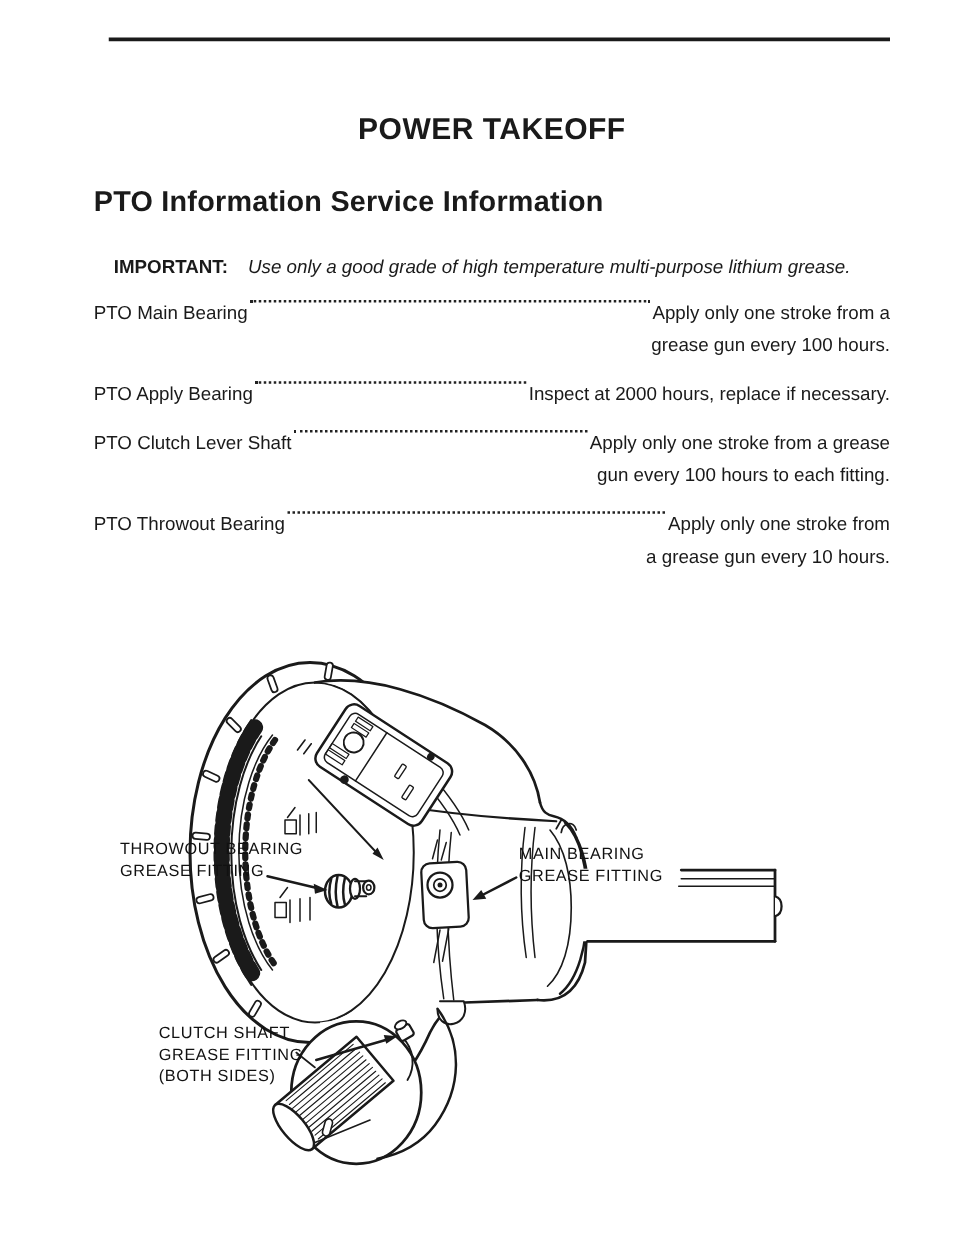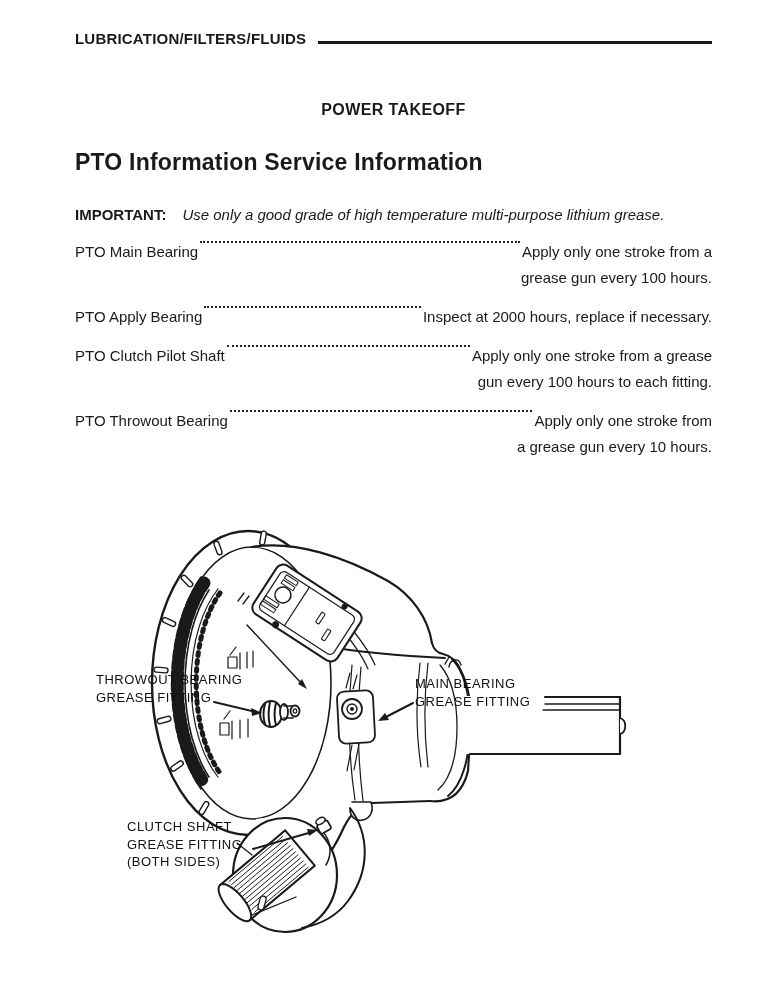--- a/index.html
+++ b/index.html
@@ -5,23 +5,23 @@
   html,body{margin:0;padding:0;background:#e8e8e8;}
   .page{
     width:772px;height:1000px;position:relative;background:#ffffff;
     color:#1a1a1a;font-family:"Liberation Sans","DejaVu Sans",sans-serif;
     margin:0 auto;overflow:hidden;
   }
   .content{padding:30px 60px 0 75px;}
   .docheader{display:flex;align-items:flex-end;}
   .docheader-title{font-weight:bold;font-size:15px;letter-spacing:.2px;white-space:nowrap;}
   .header-rule{flex:1;border-bottom:3px solid #1a1a1a;margin:0 0 3px 12px;}
-  .title{text-align:center;font-size:16px;font-weight:bold;letter-spacing:.4px;margin:54px 0 0;}
+  .title{text-align:center;font-size:24px;font-weight:bold;letter-spacing:.4px;margin:54px 0 0;}
   .section-title{font-size:23px;font-weight:bold;letter-spacing:.2px;margin:30px 0 0;}
-  .important{margin:26px 0 0;font-size:15px;line-height:25px;}
+  .important{margin:26px 16px 0;font-size:15px;line-height:25px;}
   .imp-label{font-weight:bold;font-style:normal;padding-right:16px;}
   .imp-text{font-style:italic;}
   .svc-list{margin-top:14px;font-size:15px;}
   .svc{margin-bottom:18px;}
   .svc-row1{display:flex;align-items:flex-start;line-height:21px;}
   .svc-name{white-space:nowrap;}
   .svc-leader{flex:1;border-bottom:2.2px dotted #222;margin:0 2px 4px 2px;min-width:18px;}
   .svc-desc1{white-space:nowrap;}
   .svc-row2{text-align:right;line-height:21px;margin-top:5px;}
   .svc-row2:empty{display:none;}
@@ -35,21 +35,20 @@
   .lbl-main{left:415px;top:162px;}
   .lbl-clutch{left:127px;top:305px;}
 </style>
 </head>
 <body>
 
 <div class="page">
   <div class="content">
 
     <div class="docheader">
-      <span class="docheader-title">LUBRICATION/FILTERS/FLUIDS</span>
       <span class="header-rule"></span>
     </div>
 
     <div class="title">POWER TAKEOFF</div>
 
     <div class="section-title">PTO Information Service Information</div>
 
     <p class="important"><span class="imp-label">IMPORTANT:</span><span class="imp-text">Use only a good grade of high temperature multi-purpose lithium grease.</span></p>
 
     <div class="svc-list">
@@ -67,21 +66,21 @@
         <div class="svc-row1">
           <span class="svc-name">PTO Apply Bearing</span>
           <span class="svc-leader"></span>
           <span class="svc-desc1">Inspect at 2000 hours, replace if necessary.</span>
         </div>
 
       </div>
 
       <div class="svc">
         <div class="svc-row1">
-          <span class="svc-name">PTO Clutch Pilot Shaft</span>
+          <span class="svc-name">PTO Clutch Lever Shaft</span>
           <span class="svc-leader"></span>
           <span class="svc-desc1">Apply only one stroke from a grease</span>
         </div>
         <div class="svc-row2">gun every 100 hours to each fitting.</div>
       </div>
 
       <div class="svc">
         <div class="svc-row1">
           <span class="svc-name">PTO Throwout Bearing</span>
           <span class="svc-leader"></span>

